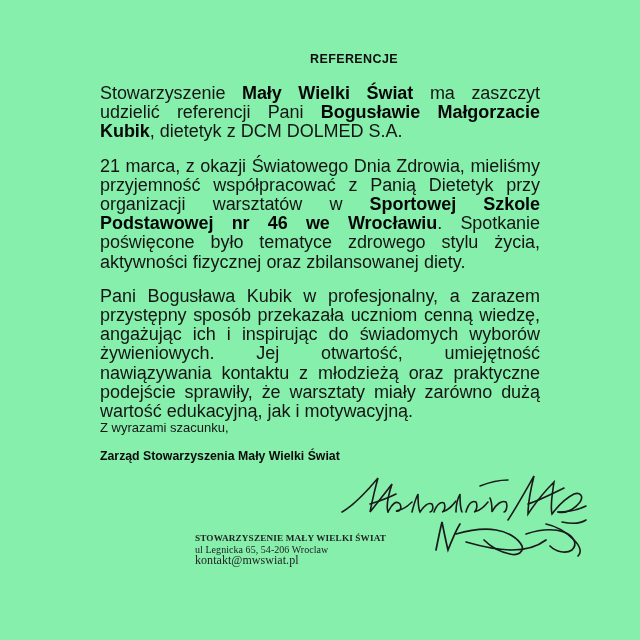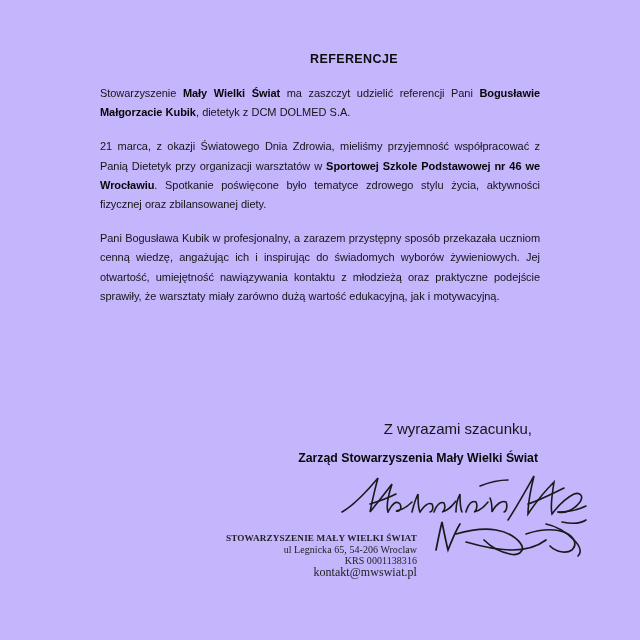--- a/index.html
+++ b/index.html
@@ -12,42 +12,42 @@
     background: #ffffff;
     font-family: "Liberation Sans", sans-serif;
     color: #111111;
     overflow: hidden;
     position: relative;
   }
 
   .page {
     position: absolute;
     inset: 0;
-    background: #c4b5fd;
+    background: #86efac;
   }
 
   .doc-body {
     position: absolute;
     left: 100px;
     top: 52px;
     width: 440px;
   }
 
   .doc-title {
     text-align: center;
     font-weight: bold;
     font-size: 12.5px;
     letter-spacing: 0.4px;
     color: #0d0d0d;
     margin: 0 0 18px 0;
     padding-left: 68px;
   }
 
   .para {
-    font-size: 11px;
+    font-size: 18px;
     line-height: 19.2px;
     text-align: justify;
     margin: 0 0 15px 0;
     color: #151515;
     letter-spacing: -0.05px;
     word-spacing: 0.2px;
   }
   .para:last-child { margin-bottom: 0; }
 
   .para b {
@@ -56,29 +56,28 @@
   }
 
   .closing-wrap {
     position: absolute;
     left: 100px;
     top: 420px;
     width: 440px;
   }
 
   .closing-line {
-    text-align: right;
-    font-size: 15px;
+    font-size: 13px;
     color: #151515;
     margin: 0 0 14px 0;
     padding-right: 8px;
   }
 
   .board-line {
-    text-align: right;
+    text-align: left;
     font-size: 12.3px;
     font-weight: bold;
     color: #0a0a0a;
     margin: 0;
     padding-right: 2px;
   }
 
   .signatures {
     position: absolute;
     left: 330px;
@@ -87,21 +86,21 @@
     height: 85px;
     pointer-events: none;
   }
   .signatures svg { display: block; }
 
   .stamp {
     position: absolute;
     left: 195px;
     top: 532px;
     width: 222px;
-    text-align: right;
+    text-align: left;
     font-family: "Liberation Serif", serif;
     color: #222222;
   }
   .stamp-name {
     font-size: 9.2px;
     font-weight: bold;
     letter-spacing: 0.15px;
     line-height: 12px;
   }
   .stamp-line {
@@ -155,17 +154,16 @@
         <path d="M40 26 C 54 30, 70 34, 86 34 C 100 34, 112 30, 120 24"></path>
         <path d="M100 18 C 112 14, 126 12, 138 16 C 148 20, 152 28, 146 34 C 140 38, 130 36, 124 30"></path>
         <path d="M120 8 C 130 10, 140 16, 148 24 C 154 30, 156 36, 152 40"></path>
       </g>
     </svg>
   </div>
 
   <div class="stamp">
     <div class="stamp-name">STOWARZYSZENIE MAŁY WIELKI ŚWIAT</div>
     <div class="stamp-line">ul Legnicka 65, 54-206 Wroclaw</div>
-    <div class="stamp-line">KRS 0001138316</div>
     <div class="stamp-line tight">kontakt@mwswiat.pl</div>
   </div>
 
 </div>
 
 </body></html>

